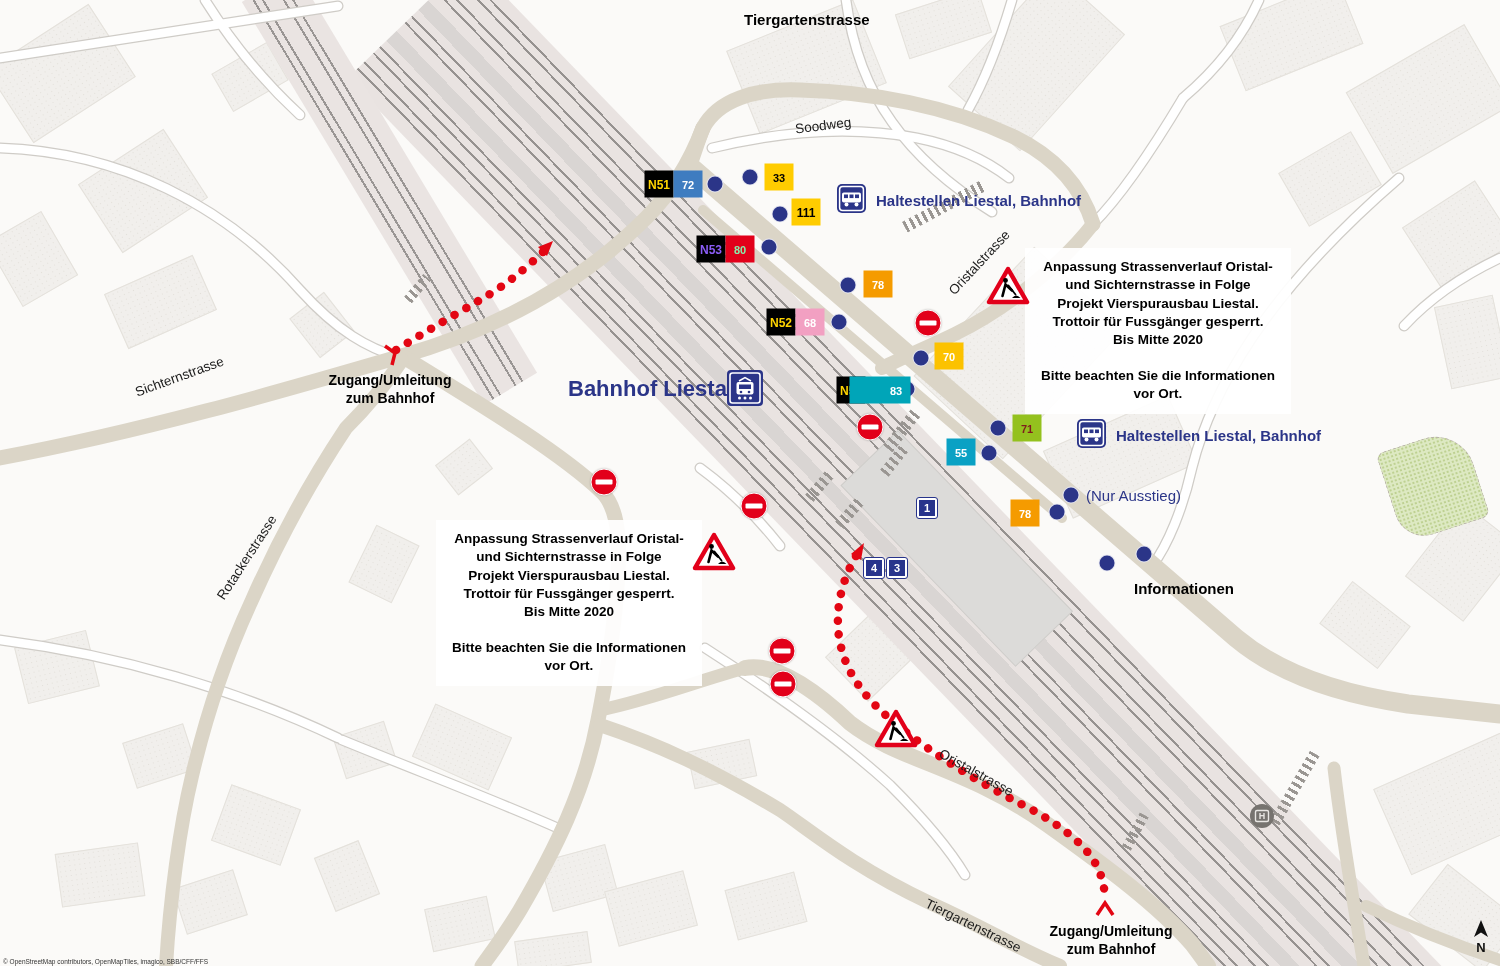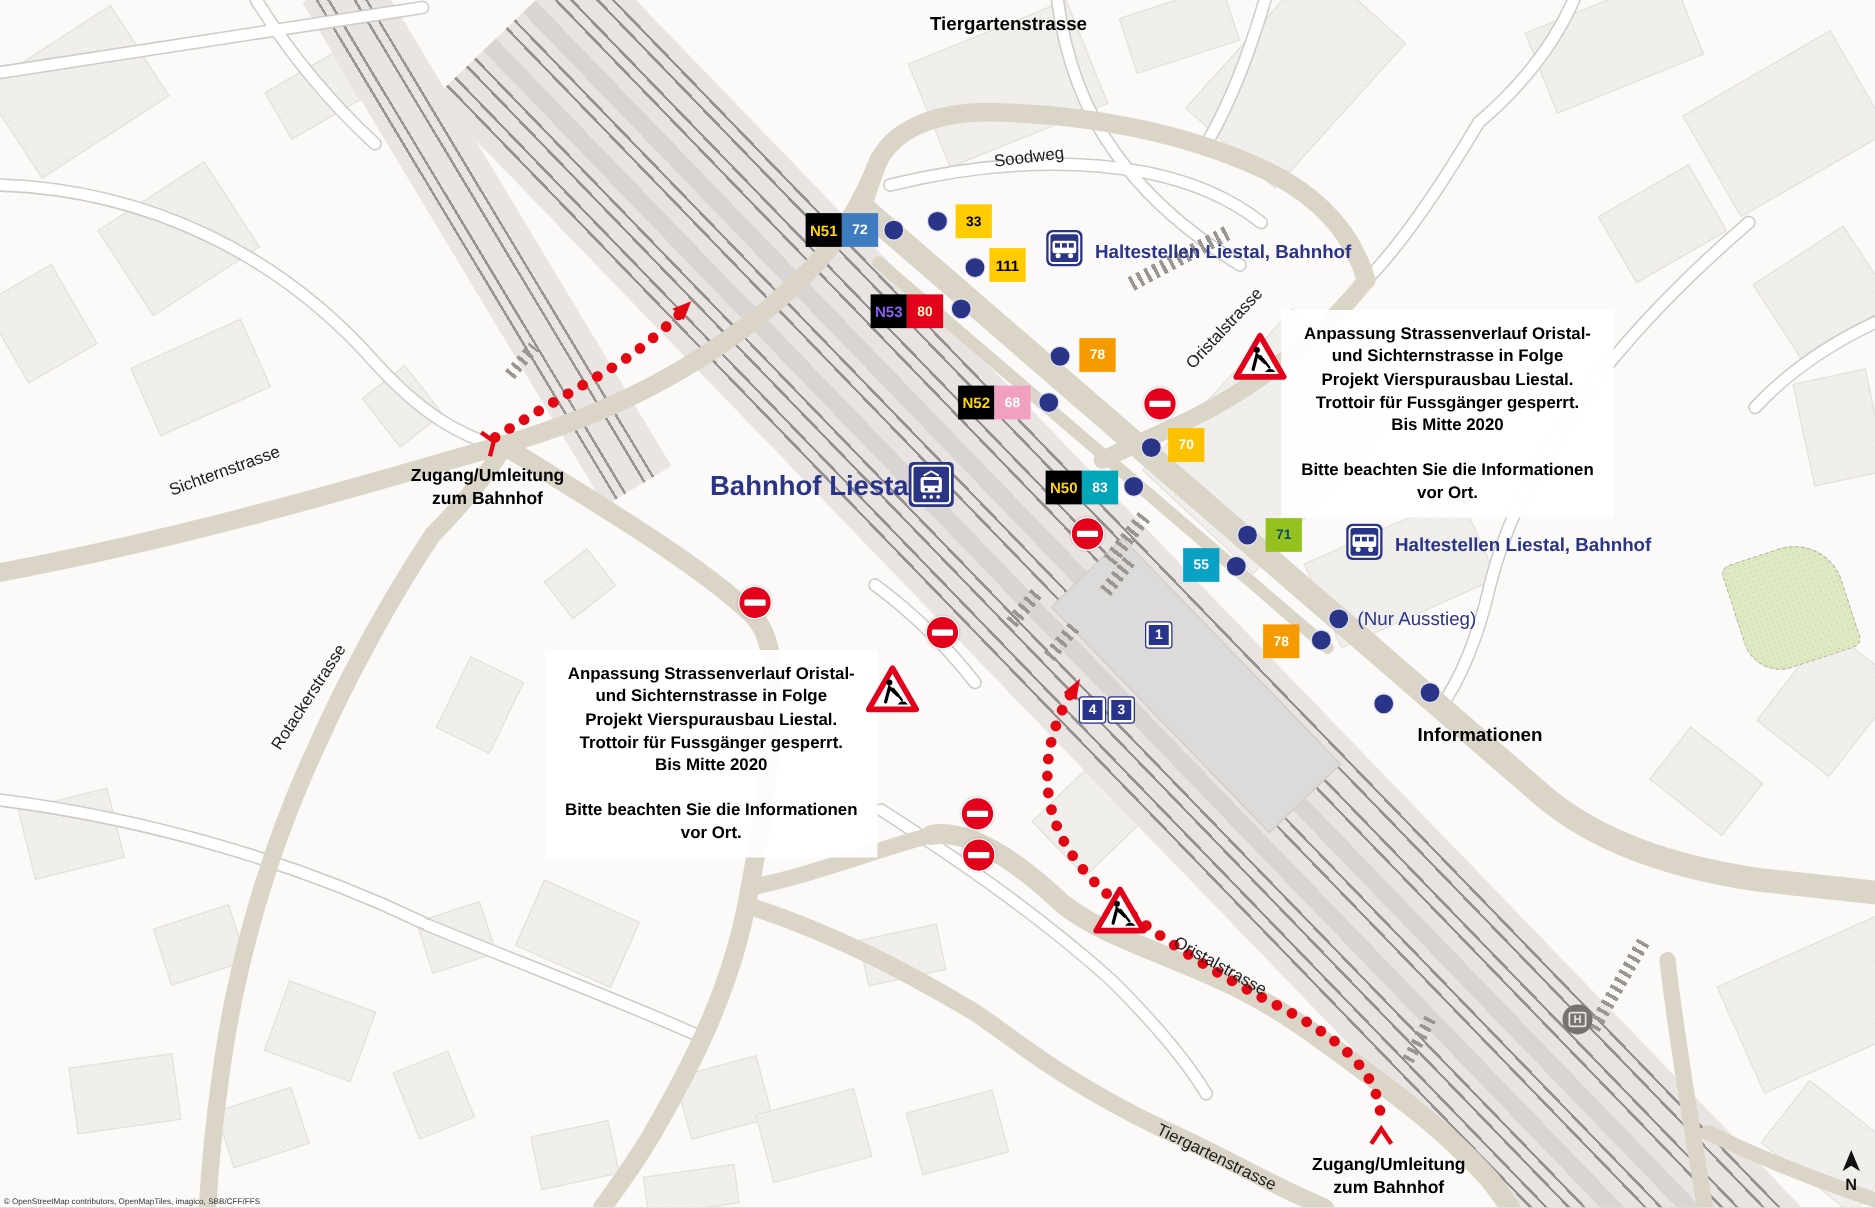--- a/index.html
+++ b/index.html
@@ -293,28 +293,28 @@
       <div class="dot" style="left: 989px; top: 453px;"></div>
       <div class="dot" style="left: 1071px; top: 495px;"></div>
       <div class="dot" style="left: 1057px; top: 512px;"></div>
       <div class="dot" style="left: 1107px; top: 563px;"></div>
       <div class="dot" style="left: 1144px; top: 554px;"></div>
       <div class="badge" style="background: rgb(0, 0, 0); color: rgb(255, 212, 0); font-size: 12px; left: 659px; top: 184px;">N51</div>
       <div class="badge" style="background: rgb(62, 124, 192); color: rgb(255, 255, 255); left: 688px; top: 184px;">72</div>
       <div class="badge" style="background: rgb(255, 204, 0); color: rgb(0, 0, 0); left: 779px; top: 177px;">33</div>
       <div class="badge" style="background: rgb(255, 204, 0); color: rgb(0, 0, 0); font-size: 12px; left: 806px; top: 212px;">111</div>
       <div class="badge" style="background: rgb(0, 0, 0); color: #8b5cf6; font-size: 12px; left: 711px; top: 249px;">N53</div>
-      <div class="badge" style="background: rgb(226, 0, 26); color: #fef9c3; left: 740px; top: 249px;">80</div>
+      <div class="badge" style="background: rgb(226, 0, 26); color: #86efac; left: 740px; top: 249px;">80</div>
       <div class="badge" style="background: rgb(245, 155, 0); color: rgb(255, 255, 255); left: 878px; top: 284px;">78</div>
       <div class="badge" style="background: rgb(0, 0, 0); color: rgb(255, 212, 0); font-size: 12px; left: 781px; top: 322px;">N52</div>
       <div class="badge" style="background: rgb(242, 160, 194); color: rgb(255, 255, 255); left: 810px; top: 322px;">68</div>
       <div class="badge" style="background: rgb(252, 194, 0); color: rgb(255, 255, 255); left: 949px; top: 356px;">70</div>
       <div class="badge" style="background: rgb(0, 0, 0); color: rgb(255, 212, 0); font-size: 12px; left: 851px; top: 390px;">N50</div>
-      <div class="badge" style="background: rgb(0, 165, 184); color: rgb(255, 255, 255); left: 880px; top: 390px;">83</div>
-      <div class="badge" style="background: rgb(148, 193, 30); color: #0c4a6e; left: 1027px; top: 428px;">71</div>
+      <div class="badge" style="background: rgb(0, 165, 184); color: rgb(255, 255, 255); left: 880px; top: 390px; padding-left: 32px;">83</div>
+      <div class="badge" style="background: rgb(148, 193, 30); color: #7f1d1d; left: 1027px; top: 428px;">71</div>
       <div class="badge" style="background: rgb(10, 161, 196); color: rgb(255, 255, 255); left: 961px; top: 452px;">55</div>
       <div class="badge" style="background: rgb(245, 155, 0); color: rgb(255, 255, 255); left: 1025px; top: 513px;">78</div>
       <div class="pbadge" style="left: 927px; top: 508px;">1</div>
       <div class="pbadge" style="left: 874px; top: 568px;">4</div>
       <div class="pbadge" style="left: 897px; top: 568px;">3</div>
       <div class="noentry" style="left: 928px; top: 323px;"></div>
       <div class="noentry" style="left: 870px; top: 427px;"></div>
       <div class="noentry" style="left: 604px; top: 482px;"></div>
       <div class="noentry" style="left: 754px; top: 506px;"></div>
       <div class="noentry" style="left: 782px; top: 651px;"></div>

